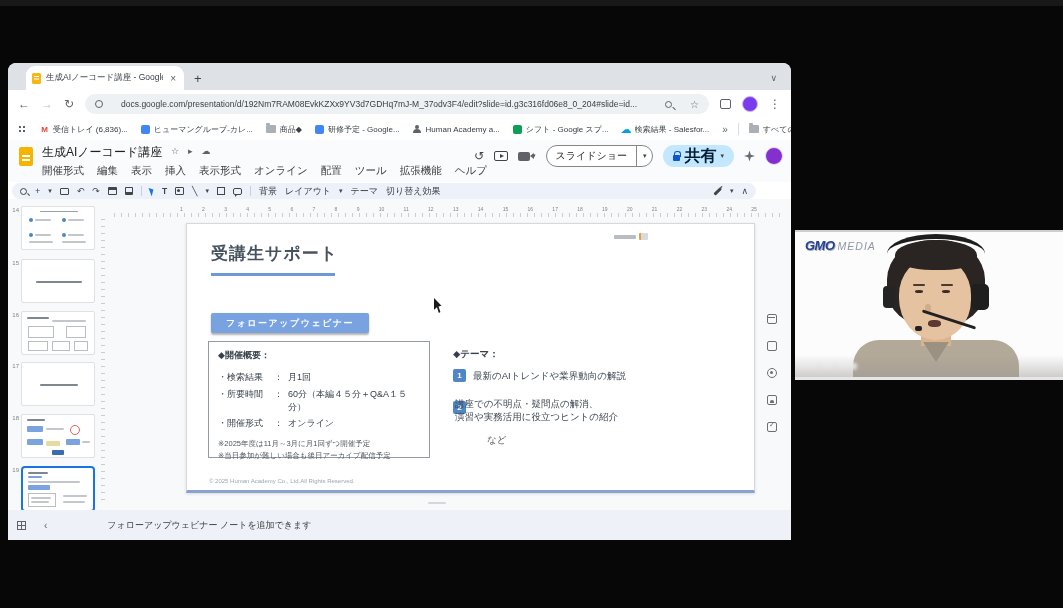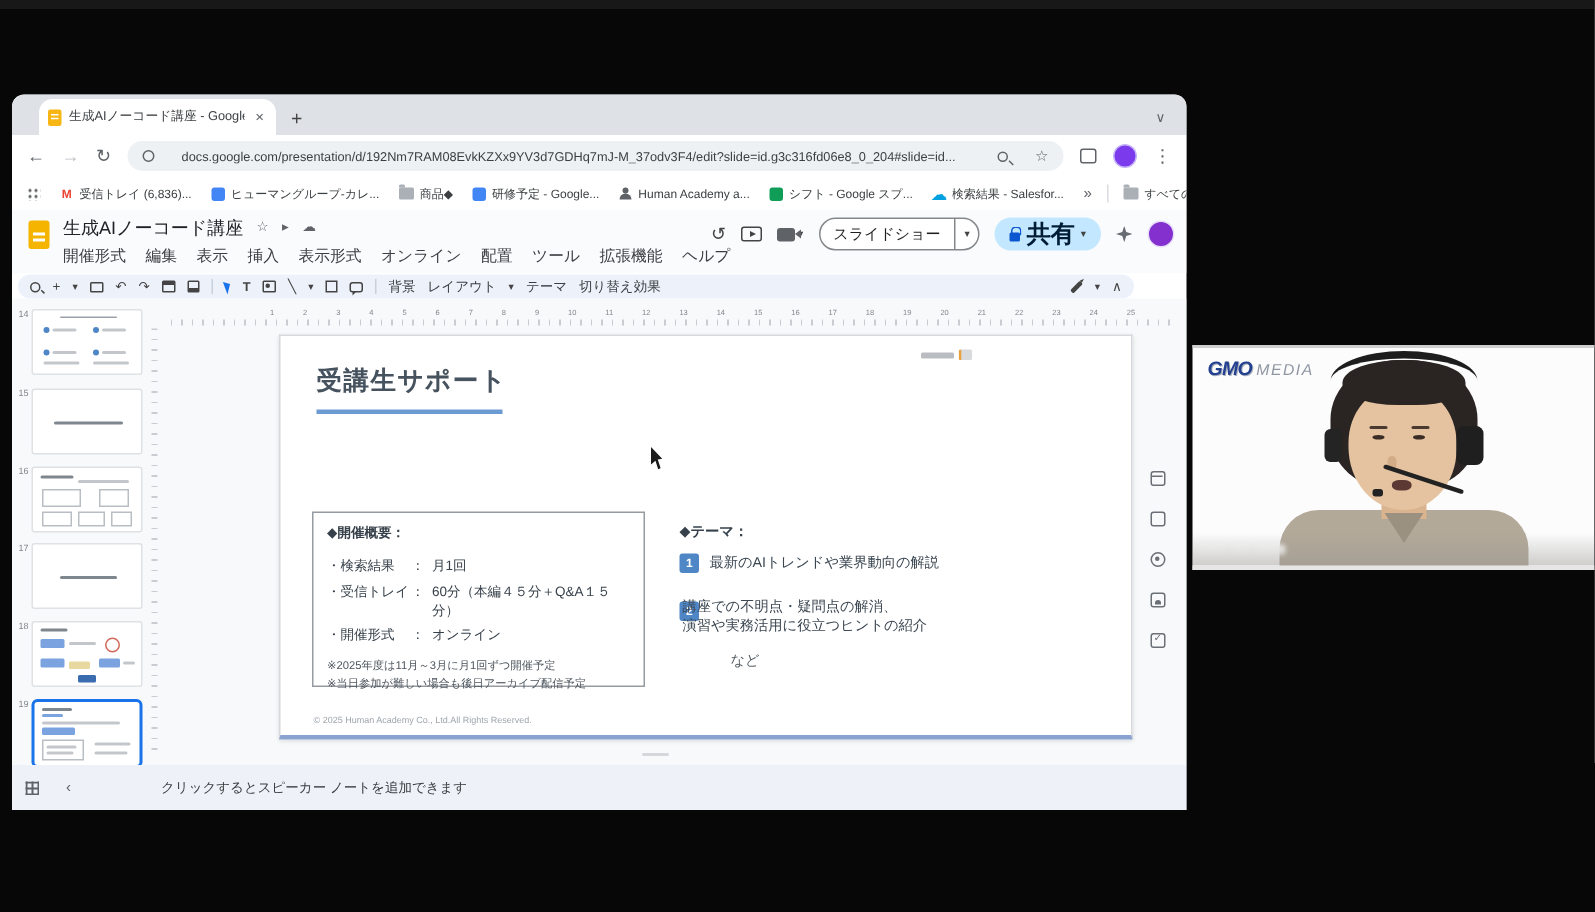--- a/index.html
+++ b/index.html
@@ -479,30 +479,31 @@
         <div class="ticks"></div>
       </div>
 
       <div id="slide">
         <div class="ham-logo">
           <span class="b1"></span>
             <span class="b2"></span>
         </div>
         <div class="s-title">受講生サポート</div>
         <div class="s-underline"></div>
+        <div class="s-btn">フォローアップウェビナー</div>
 
         <div class="s-box">
           <div class="s-box-h">◆開催概要：</div>
           <div class="s-row">
             <span class="rl">・検索結果</span>
             <span class="rs">：</span>
             <span class="rv">月1回</span>
           </div>
           <div class="s-row">
-            <span class="rl">・受信トレイ</span>
+            <span class="rl">・所要時間</span>
             <span class="rs">：</span>
             <span class="rv">60分（本編４５分＋Q&amp;A１５分）</span>
           </div>
           <div class="s-row">
             <span class="rl">・開催形式</span>
             <span class="rs">：</span>
             <span class="rv">オンライン</span>
           </div>
           <div class="s-note">
             <div>※2025年度は11月～3月に月1回ずつ開催予定</div>
@@ -529,21 +530,21 @@
         <span class="si half"></span>
         <span class="si check"></span>
       </div>
 
       <div class="notes-handle"></div>
     </div>
 
     <div id="notesbar">
       <span class="nb-grid"></span>
       <span class="nb-chev">‹</span>
-      <span class="nb-text">クリックするとスピーカー ノートを追加できます</span>
+      <span class="nb-text">フォローアップウェビナー ノートを追加できます</span>
     </div>
   </div>
 
   <div id="cursor"></div>
 
   <div id="webcam">
     <div class="gmo">
       <span class="g1">GMO</span>
       <span class="g2">MEDIA</span>
     </div>

